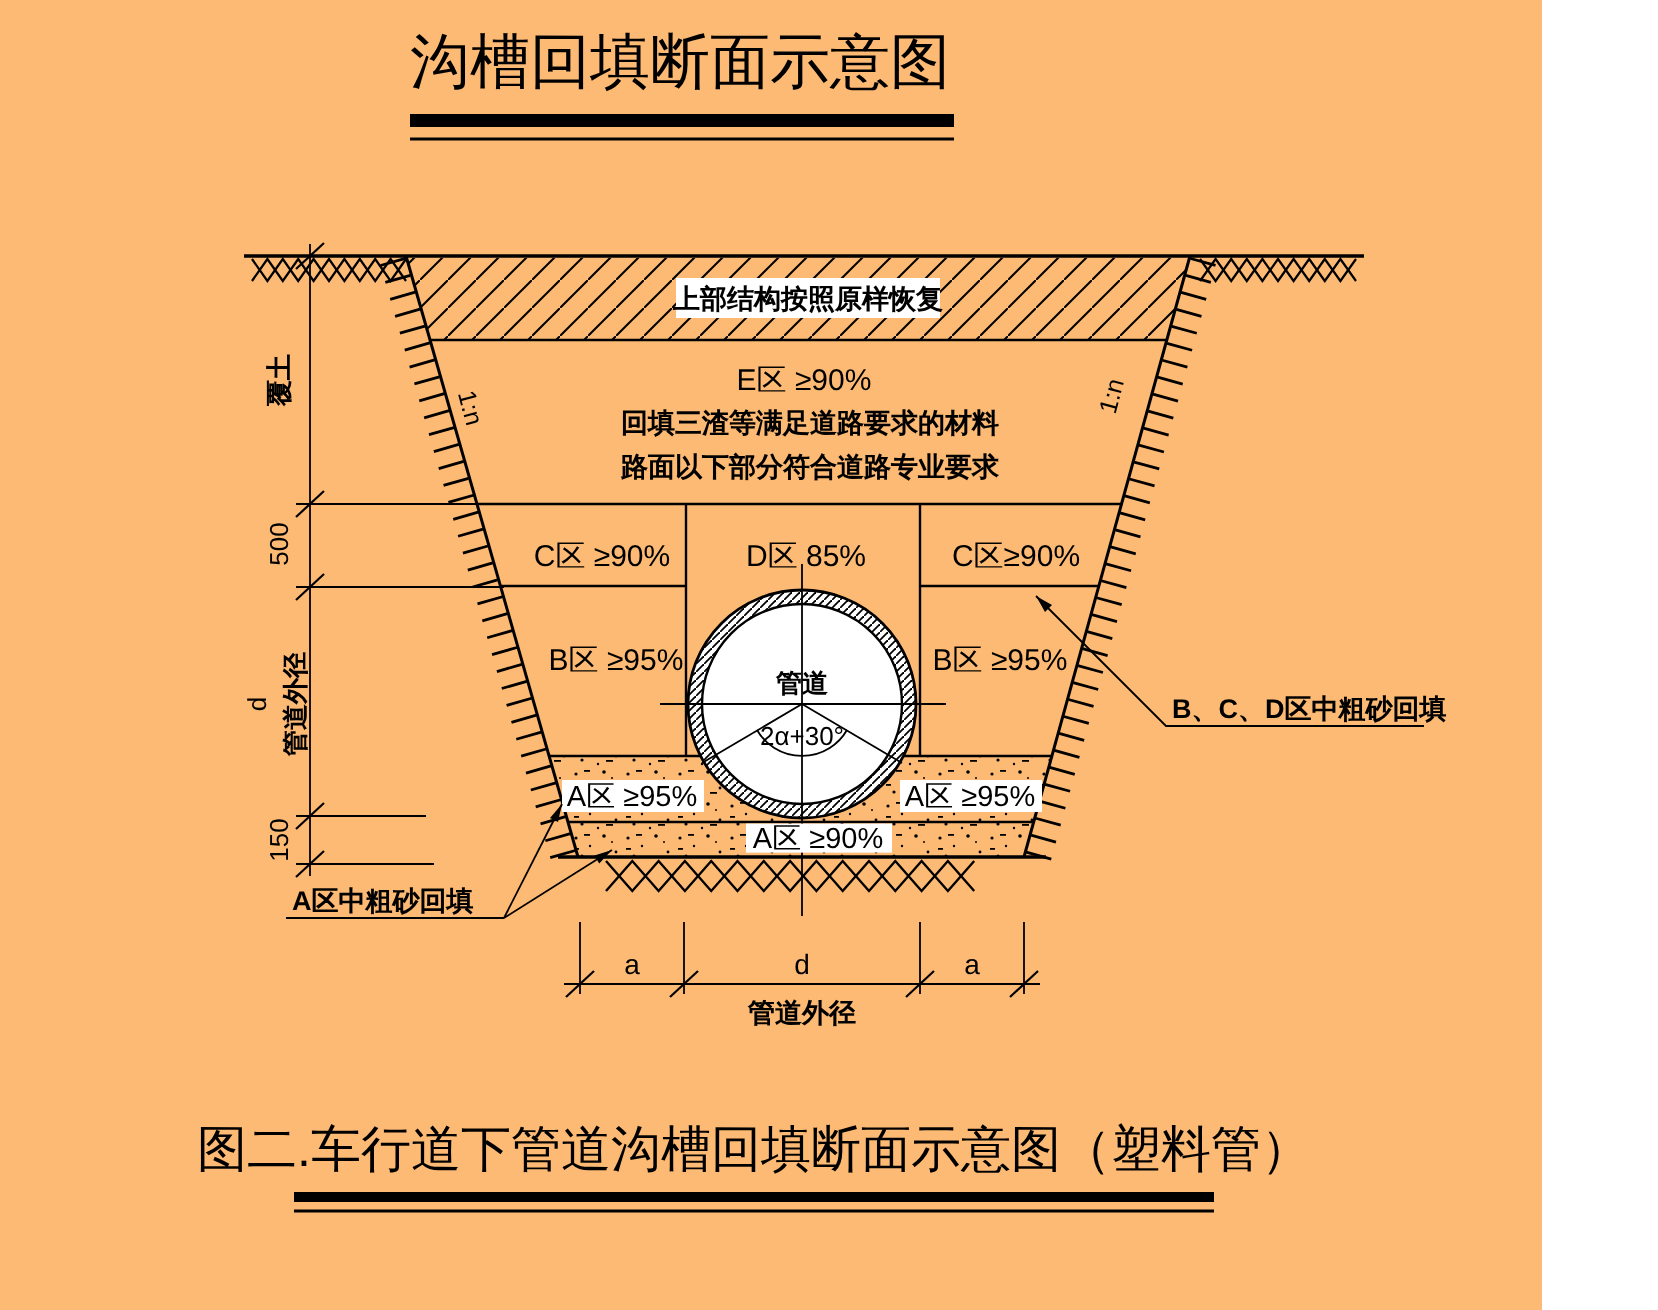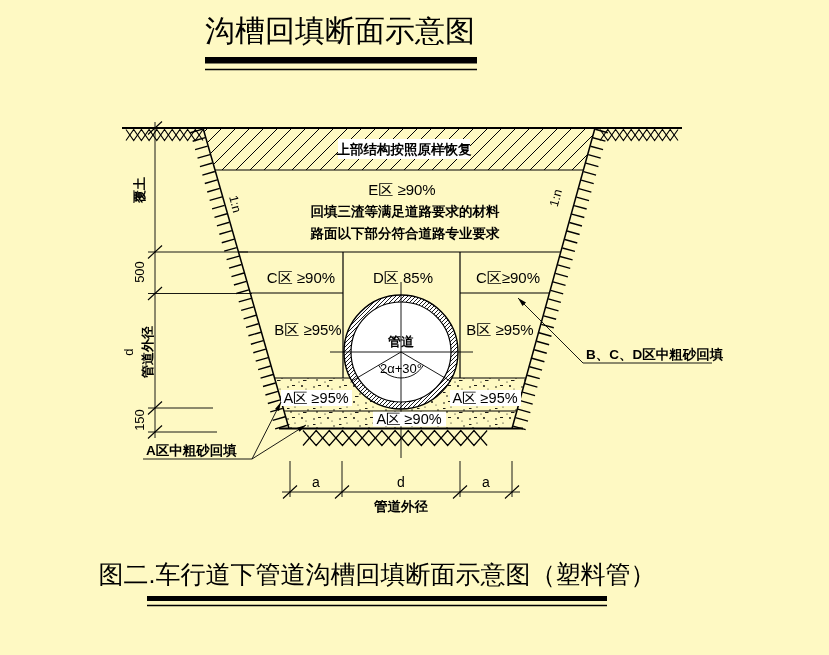--- a/index.html
+++ b/index.html
@@ -1,17 +1,17 @@
 <!DOCTYPE html>
 <html><head>
 <meta charset="utf-8">
 <style>
   html,body{margin:0;padding:0;background:#fff;}
-  .page{position:relative;width:829px;height:655px;background:#fef9c3;overflow:hidden;
-        font-family:"Liberation Sans","DejaVu Sans",sans-serif;}
+  .page{position:relative;width:723px;height:655px;background:#fdba74;overflow:hidden;
+        font-family:"Liberation Sans","DejaVu Sans",sans-serif;padding-left:48px;}
   svg{position:absolute;left:0;top:0;}
   text{fill:#000;font-family:"Liberation Sans","DejaVu Sans",sans-serif;}
   .ln{stroke:#000;fill:none;}
   .zh{font-weight:600;}
 </style>
 </head>
 <body>
 
 <div class="page">
 <svg width="829" height="655" viewBox="0 0 829 655">

